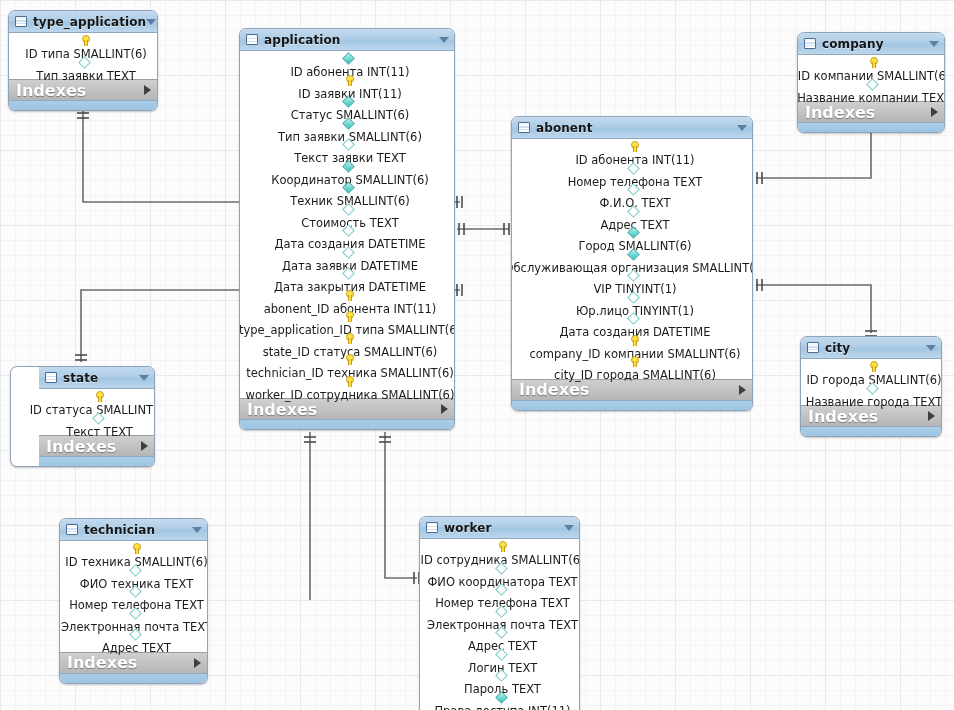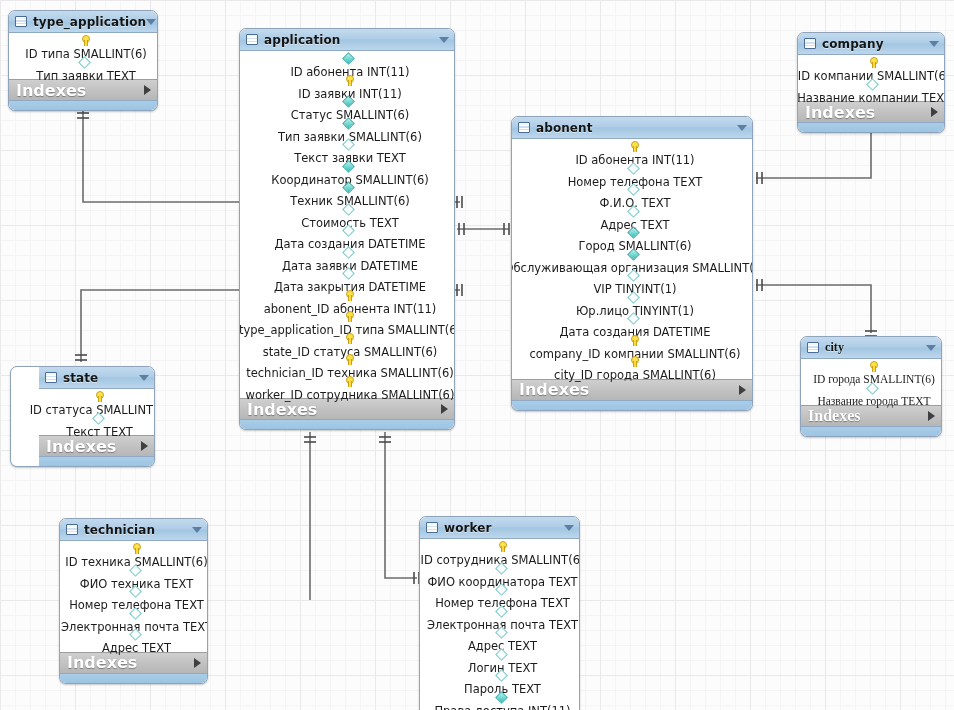--- a/index.html
+++ b/index.html
@@ -332,21 +332,21 @@
             <span class="gl d-h"></span>
             <span>Название компании TEXT</span>
           </div>
         </div>
         <div class="tbl-ft">
           <span class="ft-lb">Indexes</span>
           <span class="ft-ar"></span>
         </div>
         <div class="tbl-bt"></div>
       </div>
-      <div class="tbl" style="left: 800px; top: 336px; width: 142px; font-family: Liberation Serif, serif;">
+      <div class="tbl" style="left: 800px; top: 336px; width: 142px;">
         <div class="tbl-hd">
           <span class="tbl-ico"></span>
           <span class="tbl-nm">city</span>
           <span class="caret"></span>
         </div>
         <div class="cols">
           <div class="col">
             <span class="gl k"></span>
             <span>ID города SMALLINT(6)</span>
           </div>

